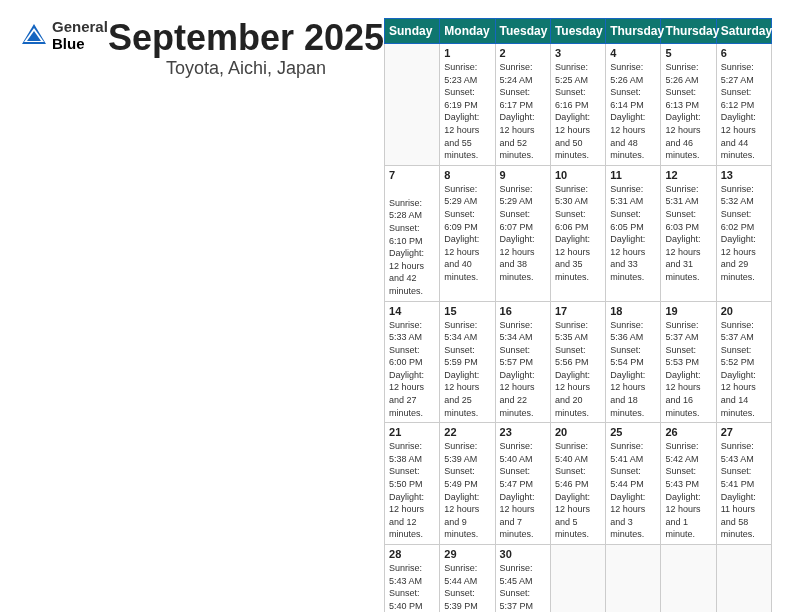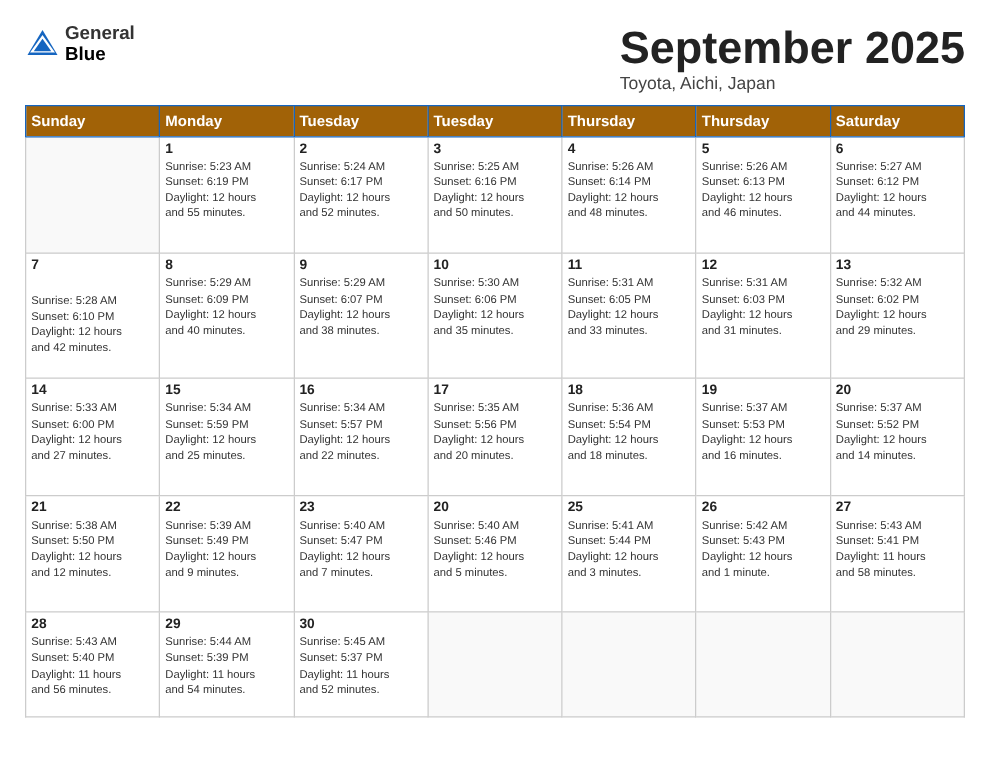--- a/index.html
+++ b/index.html
@@ -8,61 +8,61 @@
       height: 612px;
       font-family: Arial, sans-serif;
       background: #fff;
       overflow: hidden;
     }
     .page {
       width: 792px;
       height: 584px;
       padding: 18px 20px 10px 20px;
       display: flex;
-      flex-direction: column;
+      flex-direction: row;
     }
     .header {
       display: flex;
       justify-content: space-between;
       align-items: flex-start;
       margin-bottom: 10px;
     }
     .logo {
       display: flex;
       align-items: center;
       gap: 4px;
     }
     .logo-general { color: #333; }
     .logo-blue { color: #000000; }
     .logo-icon {
       width: 28px;
       height: 28px;
     }
     .title-block {
-      text-align: left;
+      text-align: center;
     }
     .month-title {
       font-size: 36px;
       font-weight: bold;
       color: #222;
       line-height: 1.1;
     }
     .location {
-      font-size: 14px;
+      font-size: 18px;
       color: #444;
     }
     .calendar {
       flex: 1;
       border: 1px solid #ccc;
       border-collapse: collapse;
       width: 100%;
       table-layout: fixed;
     }
     .calendar th {
-      background: #a16207;
+      background: #0f766e;
       color: #fff;
       font-size: 12px;
       font-weight: bold;
       padding: 5px 4px;
       text-align: left;
       border: 1px solid #1565c0;
     }
     .calendar td {
       border: 1px solid #ccc;
       vertical-align: top;

